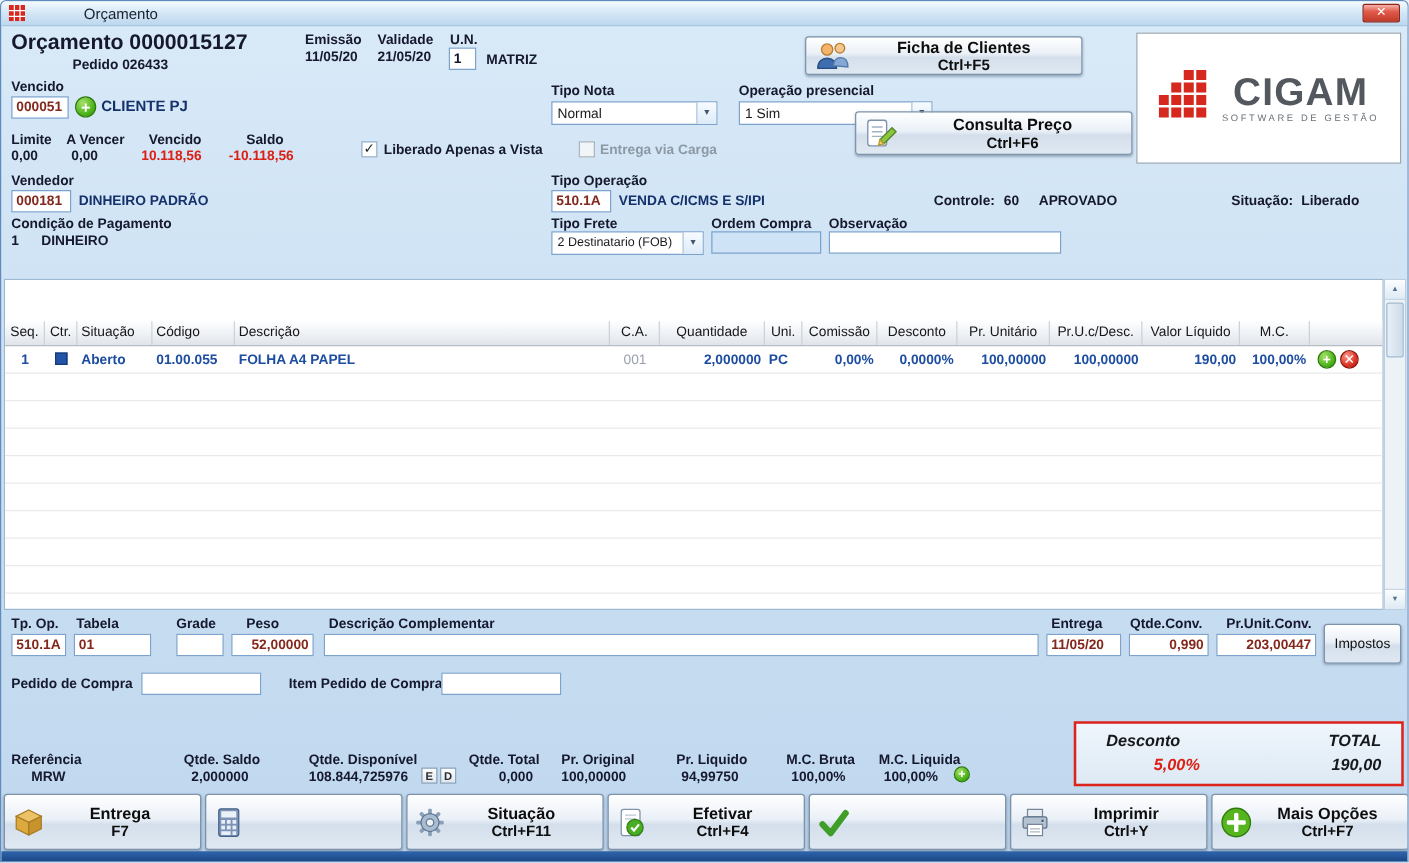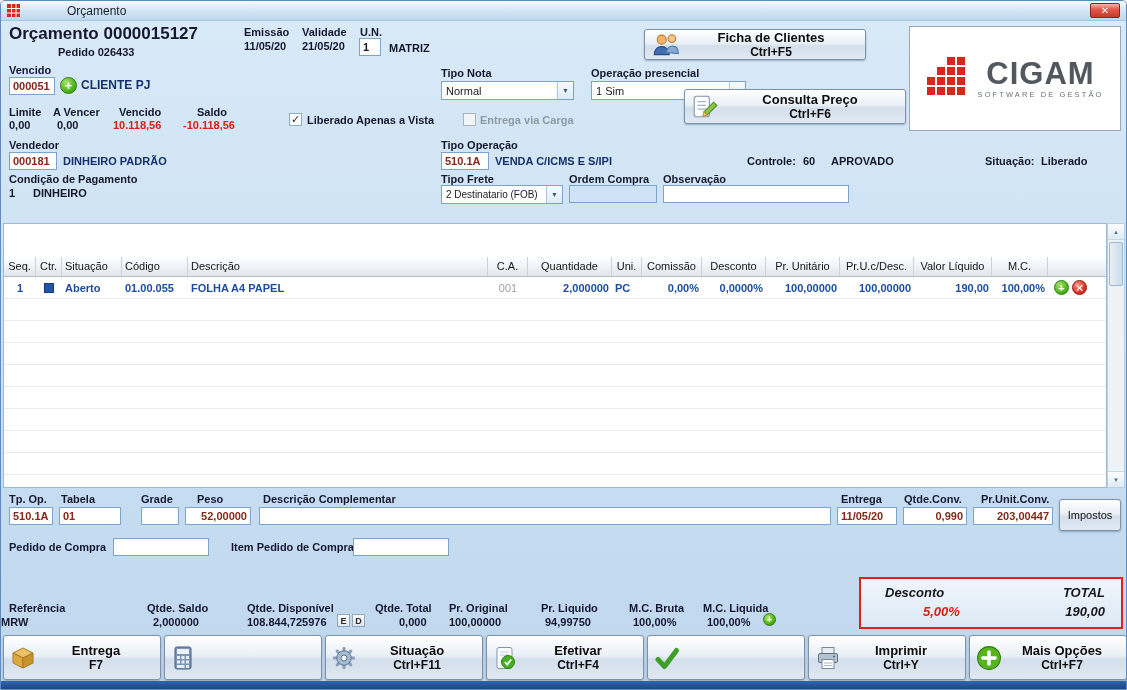--- a/index.html
+++ b/index.html
@@ -347,21 +347,21 @@
       </div>
 
     <div class="totbox">
       <span class="tlab" style="left:24px;top:6px">Desconto</span>
       <span class="tval redt" style="left:38px;top:25px">5,00%</span>
       <span class="tlab" style="right:16px;top:6px">TOTAL</span>
       <span class="tval" style="right:16px;top:25px">190,00</span>
     </div>
 
     <div class="L" style="left:8px;top:581px">Referência</div>
-    <div class="L" style="left:0;top:595px">MRW</div>
+    <div class="L" style="left:24px;top:595px">MRW</div>
     <div class="L" style="left:146px;top:581px">Qtde. Saldo</div>
     <div class="L" style="left:152px;top:595px">2,000000</div>
     <div class="L" style="left:246px;top:581px">Qtde. Disponível</div>
     <div class="L" style="left:246px;top:595px">108.844,725976</div>
     <div class="flag" style="left:336px;top:593px">
         <span>E</span>
       </div>
     <div class="flag" style="left:351px;top:593px">
         <span>D</span>
       </div>

